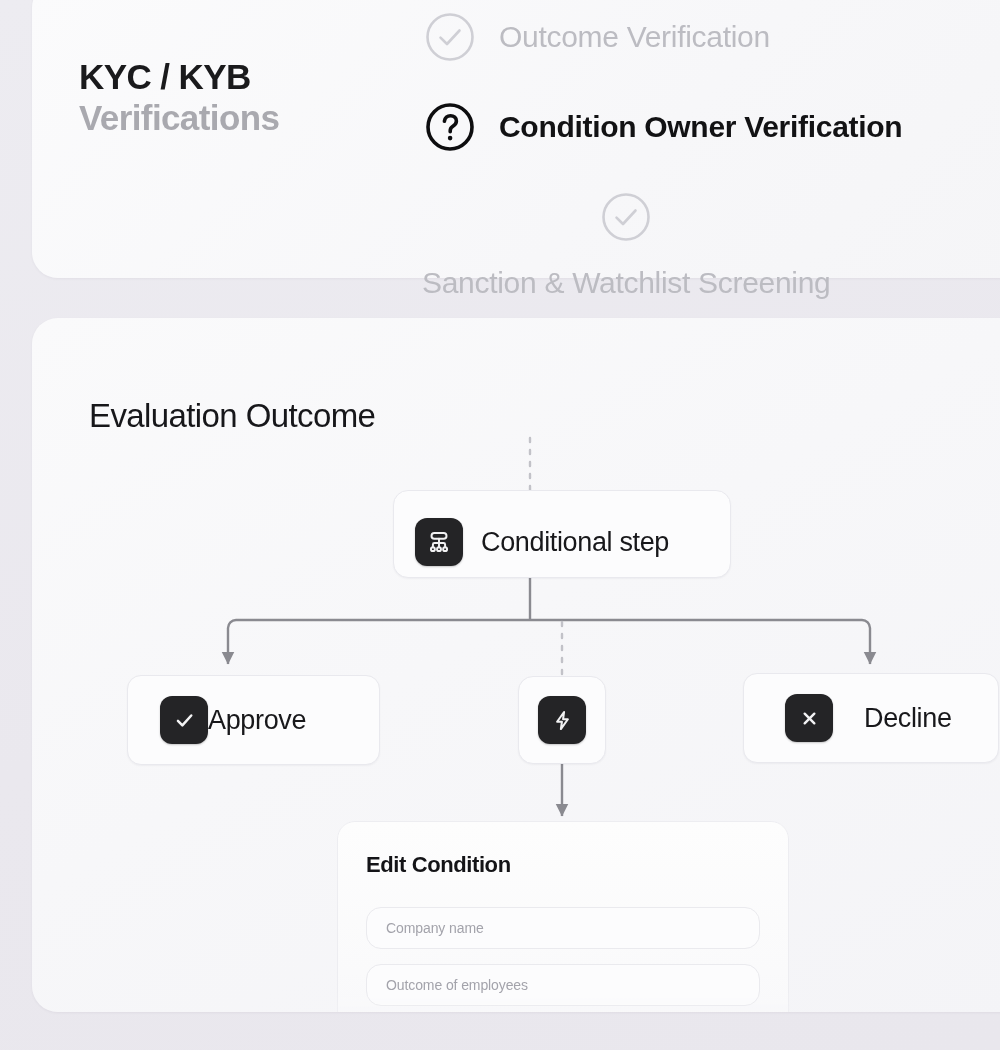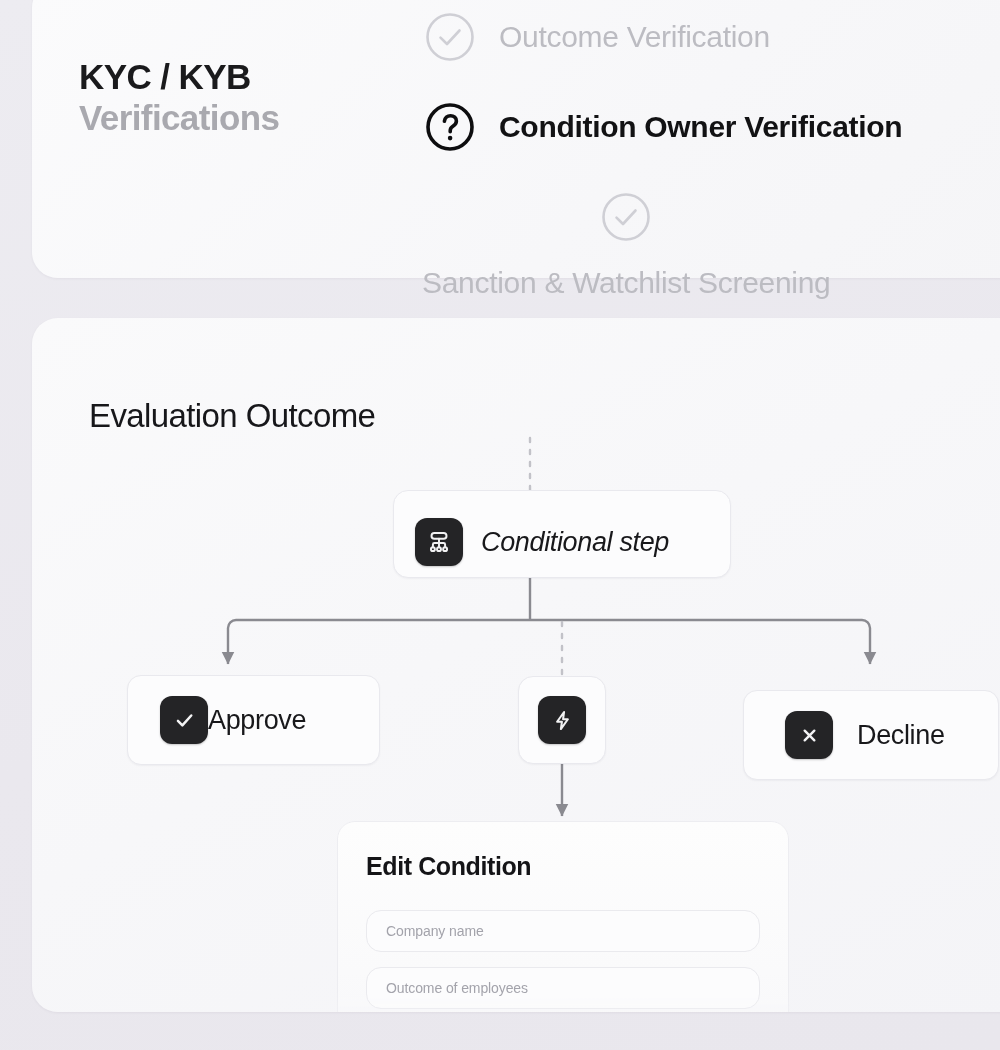--- a/index.html
+++ b/index.html
@@ -153,21 +153,20 @@
 
   
   .node-cond {
     left: 361px;
     top: 172px;
     width: 338px;
     height: 88px;
     padding: 16px 0 0 21px;
     gap: 18px;
     border-radius: 15px;
-    font-style: italic;
   }
   
   .node-approve {
     left: 95px;
     top: 357px;
     width: 253px;
     height: 90px;
     padding: 0 0 0 32px;
   }
   
@@ -176,46 +175,46 @@
     top: 358px;
     width: 88px;
     height: 88px;
     justify-content: center;
     padding: 0;
     border-radius: 15px;
   }
   
   .node-decline {
     left: 711px;
-    top: 372px;
+    top: 355px;
     width: 256px;
     height: 90px;
     padding: 0 0 0 41px;
-    gap: 24px;
+    gap: 31px;
   }
 
   
   .edit-panel {
     position: absolute;
     left: 305px;
     top: 503px;
     width: 452px;
     height: 250px;
     box-sizing: border-box;
     background: linear-gradient(180deg, #fdfdfd 0%, #fafafb 60%, #f7f7f9 100%);
     border: 1px solid #ededf1;
     border-top-left-radius: 18px;
     border-top-right-radius: 18px;
     box-shadow: 0 -1px 3px rgba(25,20,50,0.035);
     padding: 30px 28px 0 28px;
     -webkit-mask-image: linear-gradient(180deg, #000 0%, #000 68%, rgba(0,0,0,0.12) 96%, rgba(0,0,0,0) 100%);
     mask-image: linear-gradient(180deg, #000 0%, #000 68%, rgba(0,0,0,0.12) 96%, rgba(0,0,0,0) 100%);
   }
   .edit-title {
-    font-size: 25px;
+    font-size: 22px;
     font-weight: 700;
     letter-spacing: -0.4px;
     color: #141417;
     margin: 0 0 29px 0;
   }
   .field {
     box-sizing: border-box;
     height: 42px;
     border: 1px solid #eaeaee;
     border-radius: 15px;

